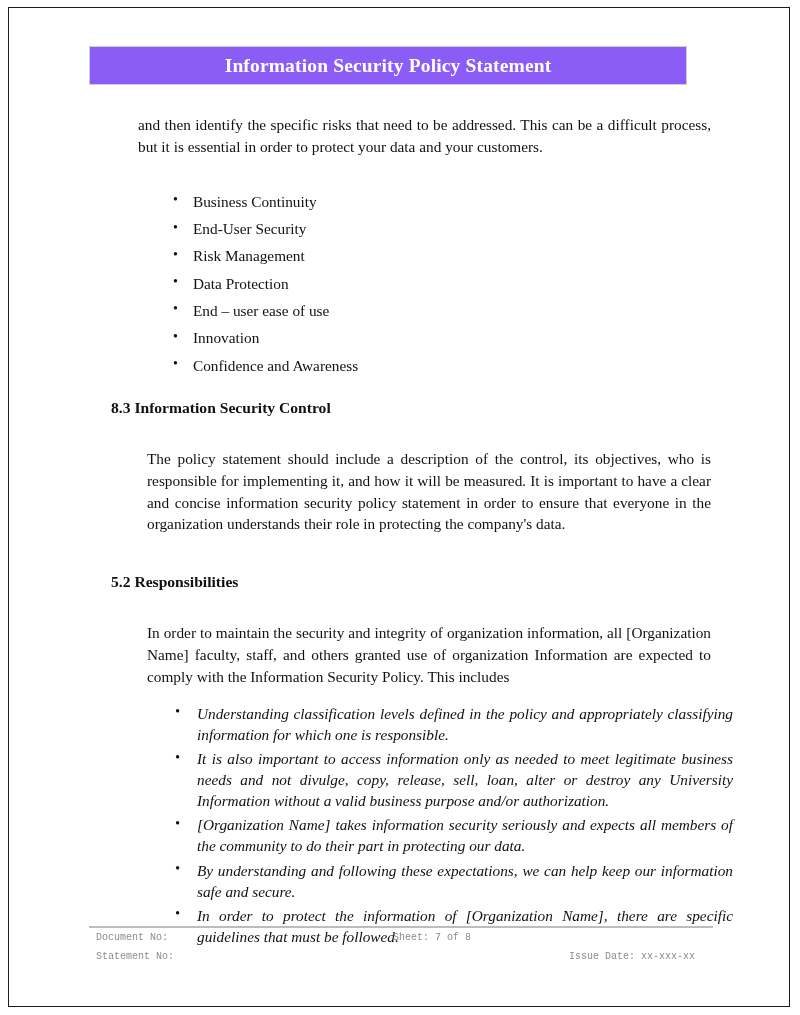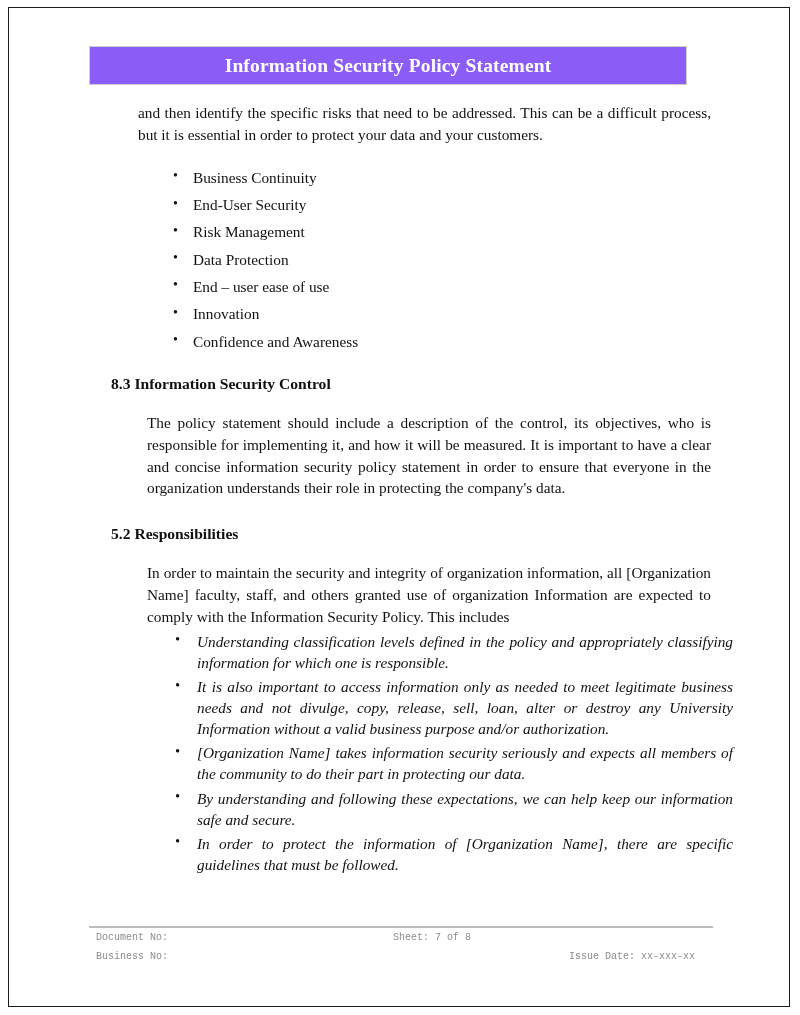--- a/index.html
+++ b/index.html
@@ -58,21 +58,21 @@
     left: 102px;
     top: 94px;
     width: 600px;
   }
 
   .para {
     font-size: 15.3px;
     line-height: 1.43;
     text-align: justify;
     text-justify: inter-word;
-    margin: 0;
+    margin: 12px;
     color: #111111;
   }
 
   .para-lead {
     margin-left: 27px;
     width: 573px;
   }
 
   .para-indent {
     margin-left: 36px;
@@ -234,18 +234,18 @@
 
   <div class="footer">
     <div class="footer-rule"></div>
 
     <div class="footer-row">
       <span class="f-left">Document No:</span>
       <span class="f-center">Sheet: 7 of 8</span>
     </div>
 
     <div class="footer-row second">
-      <span class="f-left">Business No:</span>
+      <span class="f-left">Statement No:</span>
       <span class="f-right">Issue Date: xx-xxx-xx</span>
     </div>
   </div>
 
 </div>
 
 </body></html>

